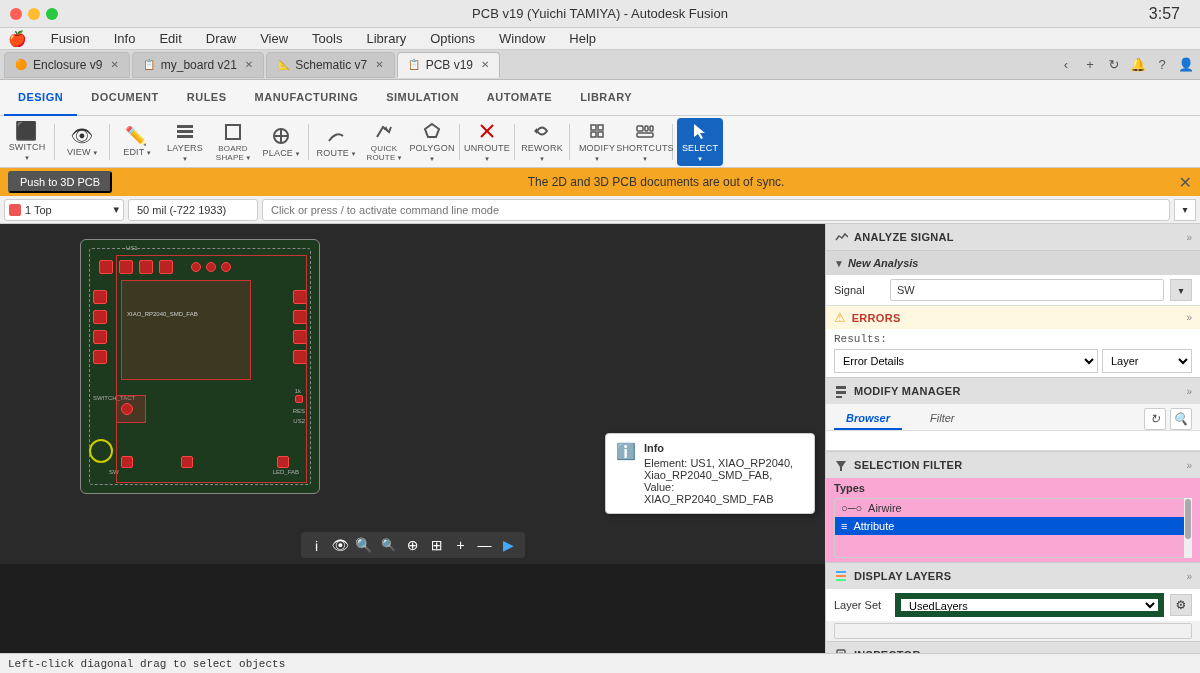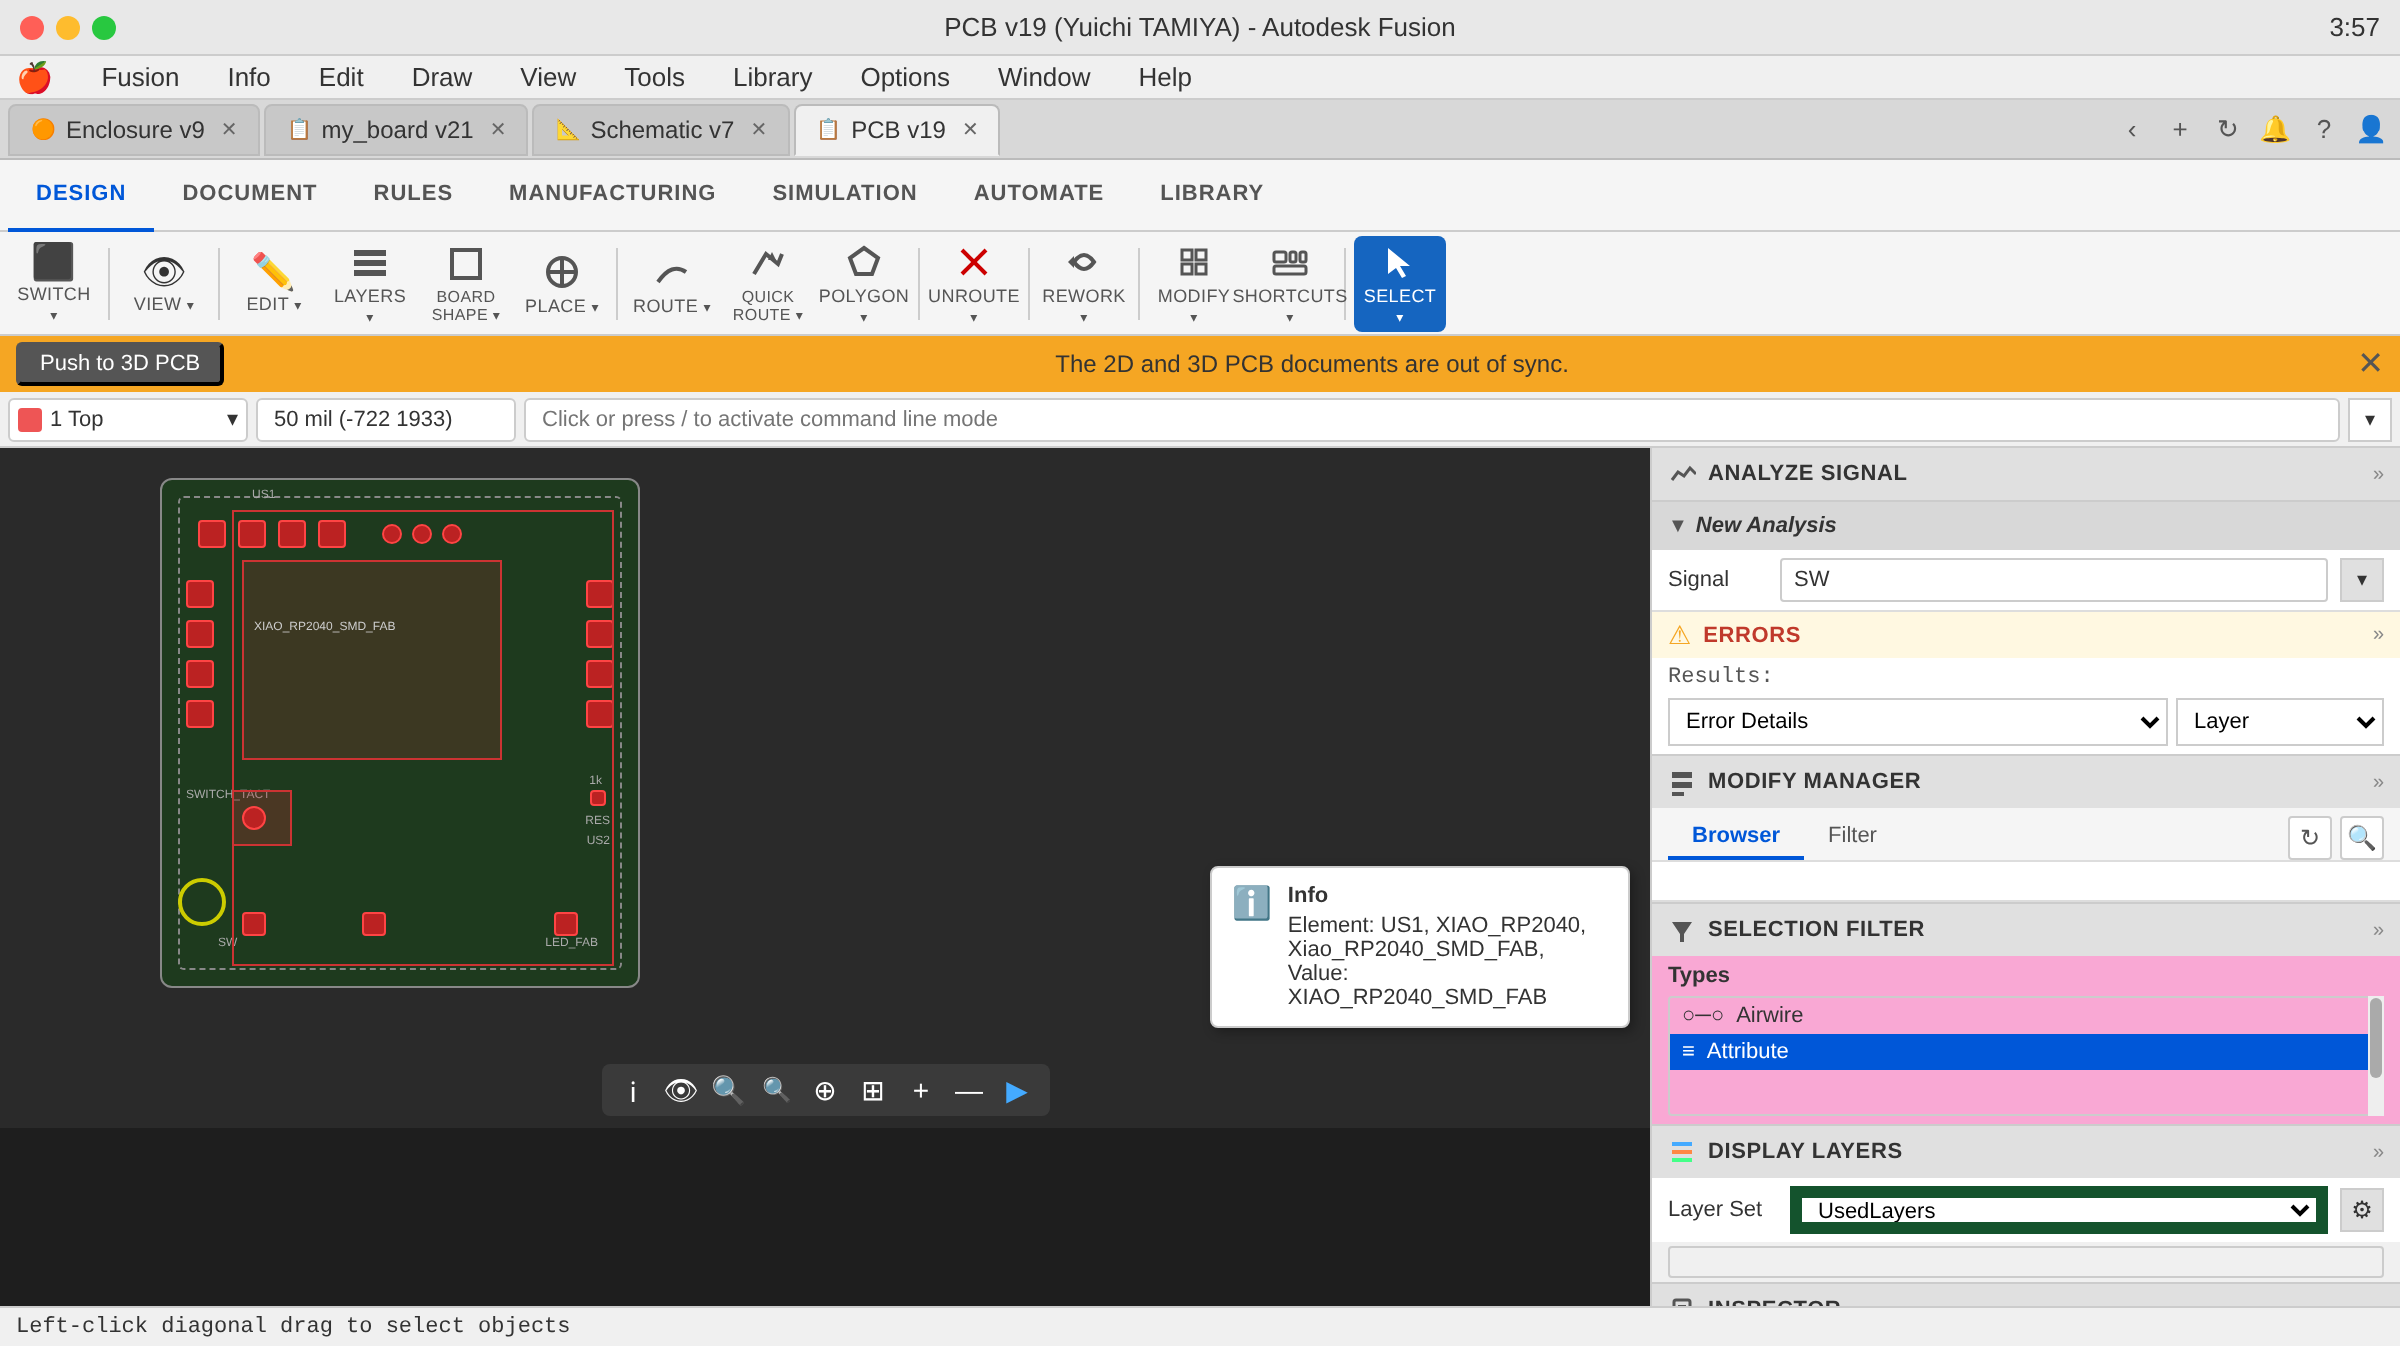--- a/index.html
+++ b/index.html
@@ -93,27 +93,27 @@
     
     .errors-row { background: #fff8e1; display: flex; align-items: center; padding: 4px 8px; gap: 6px; cursor: pointer; }
     .warn-icon { color: #f5a623; font-size: 13px; }
     .errors-label { font-size: 11px; font-weight: 600; color: #c0392b; flex: 1; letter-spacing: 0.3px; }
 
     
     .results-section { background: white; padding: 4px 8px; }
     .results-label { font-size: 11px; color: #555; margin-bottom: 4px; font-family: Liberation Mono, monospace; }
     .results-row { display: flex; gap: 4px; align-items: center; }
     .results-select { flex: 1; height: 24px; background: white; border: 1px solid #ccc; font-size: 11px; padding: 0 4px; }
-    .layer-select-sm { width: 104px; height: 24px; background: white; border: 1px solid #ccc; font-size: 11px; padding: 0 4px; }
+    .layer-select-sm { width: 90px; height: 24px; background: white; border: 1px solid #ccc; font-size: 11px; padding: 0 4px; }
 
     
     .dm-header { background: #e0e0e0; height: 26px; display: flex; align-items: center; padding: 0 8px; gap: 6px; }
 
     
-    .browser-tabs { display: flex; background: #f5f5f5; border-bottom: 1px solid #ddd; padding: 4px 8px 0; gap: 0; align-items: center; }
+    .browser-tabs { display: flex; background: #f5f5f5; border-bottom: 1px solid #ddd; padding: 4px 8px 0; gap: 16px; align-items: center; font-style: italic; }
     .browser-tab { padding: 4px 12px; font-size: 11px; cursor: pointer; border-bottom: 2px solid transparent; color: #555; }
     .browser-tab.active { color: #0057d8; border-bottom: 2px solid #0057d8; font-weight: 600; }
     .browser-tab-tools { margin-left: auto; display: flex; gap: 4px; }
     .browser-tab-icon { width: 22px; height: 22px; display: flex; align-items: center; justify-content: center; cursor: pointer; font-size: 12px; color: #555; border: 1px solid #ccc; background: white; border-radius: 2px; }
 
     
     .selection-header { background: #e0e0e0; height: 26px; display: flex; align-items: center; padding: 0 8px; gap: 6px; }
 
     
     .types-section { background: #f9a8d4; padding: 4px 8px; }
@@ -134,21 +134,21 @@
     .layerset-search { margin: 2px 8px; height: 20px; background: #f0f0f0; border: 1px solid #ccc; border-radius: 2px; }
 
     
     .inspector-header { background: #e0e0e0; height: 26px; display: flex; align-items: center; padding: 0 8px; gap: 6px; }
 
     
     .status-bar { background: #f0f0f0; height: 20px; display: flex; align-items: center; padding: 0 8px; border-top: 1px solid #ccc; }
     .status-text { font-size: 11px; color: #333; font-family: 'Courier New', monospace; }
 
     
-    .system-tray { position: absolute; right: 10px; display: flex; gap: 8px; align-items: center; font-size: 13px; color: #333; }
+    .system-tray { position: absolute; right: 20px; display: flex; gap: 8px; align-items: center; font-size: 16px; color: #333; }
 
     
     .pcb-container { position: absolute; top: 15px; left: 80px; width: 240px; height: 255px; }
     .pcb-bg { width: 100%; height: 100%; background: #1e3a1e; border: 1px solid #888; border-radius: 6px; position: relative; overflow: hidden; }
     .pcb-inner-border { position: absolute; top: 8px; left: 8px; right: 8px; bottom: 8px; border: 1px dashed #888; border-radius: 3px; }
     
     
     .pad { position: absolute; background: #cc3333; border: 1px solid #ff4444; }
     .pad-round { border-radius: 50%; }
     .pad-sq { border-radius: 2px; }

